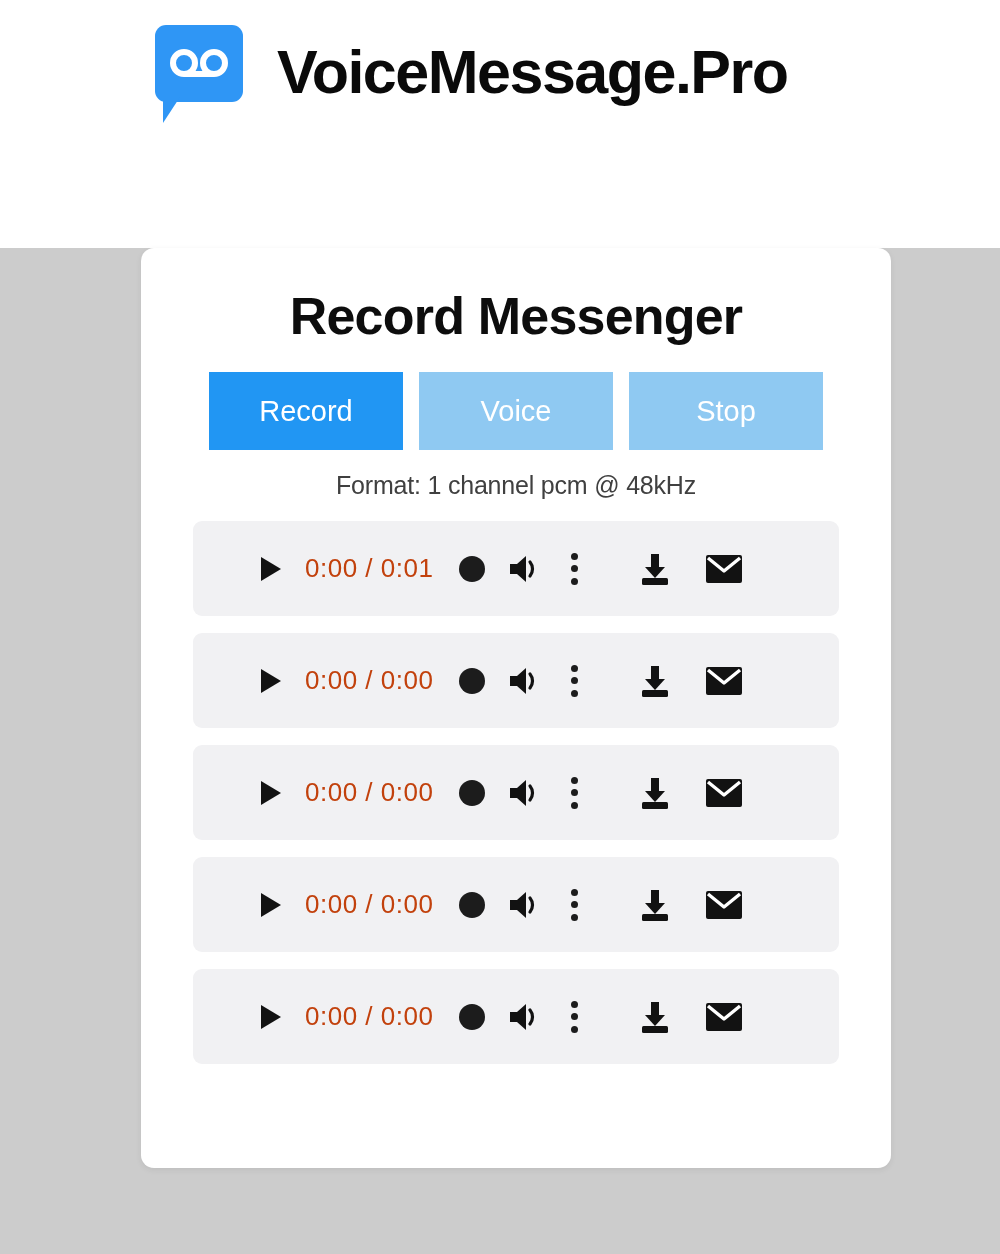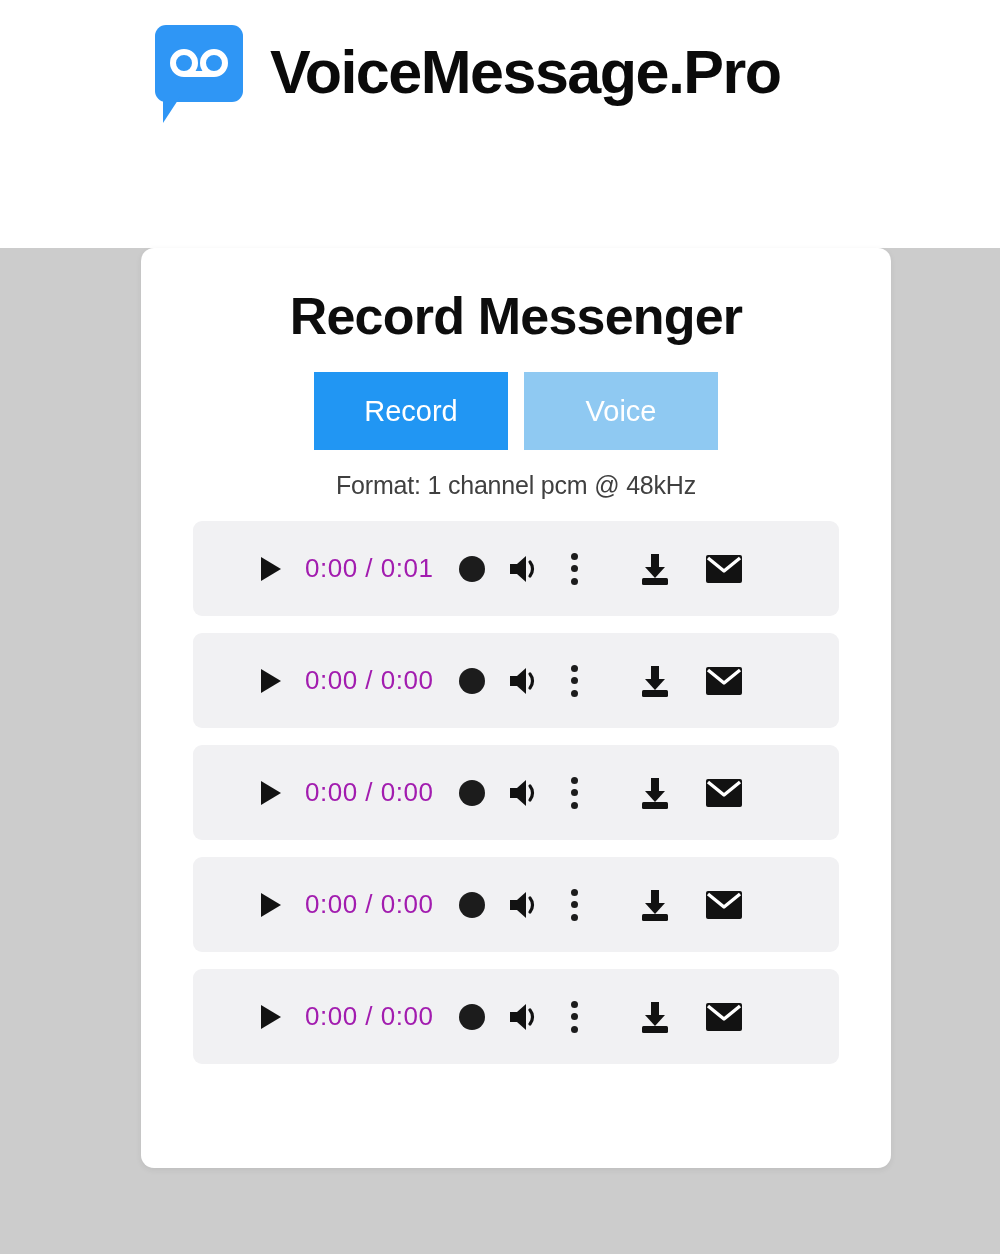--- a/index.html
+++ b/index.html
@@ -49,21 +49,21 @@
     border-bottom: 26px solid transparent;
   }
   #brand-logo .vm {
     position: absolute;
     left: 14px;
     top: 23px;
     width: 60px;
     height: 30px;
   }
   #brand-title {
-    margin-left: 27px;
+    margin-left: 34px;
     font-size: 61px;
     font-weight: 700;
     color: #0a0a0a;
     letter-spacing: -1.5px;
     line-height: 1;
     white-space: nowrap;
   }
 
   
   #page-body {
@@ -150,21 +150,21 @@
     display: flex;
     align-items: center;
     justify-content: center;
   }
 
   .play-btn { width: 36px; height: 36px; }
   .time-label {
     flex: 0 0 auto;
     margin-left: 18px;
     font-size: 26px;
-    color: #a21caf;
+    color: #c2410c;
     letter-spacing: 0.5px;
     white-space: nowrap;
   }
   .seek-dot {
     margin-left: 26px;
     width: 26px;
     height: 26px;
     border-radius: 50%;
     background: #1c1c1c;
   }
@@ -199,20 +199,21 @@
 
 <div id="page-body">
 
   <div id="messenger-card">
 
     <h1 id="card-title">Record Messenger</h1>
 
     <div id="transport-controls">
       <button class="transport-btn primary">Record</button>
       <button class="transport-btn muted">Voice</button>
+      <button class="transport-btn muted">Stop</button>
     </div>
 
     <div id="format-line">Format: 1 channel pcm @ 48kHz</div>
 
     <div id="player-list">
 
       <div class="player-row">
         <div class="row-pad-left"></div>
         <div class="ctl play-btn">
           <svg viewBox="0 0 36 36" width="36" height="36">

